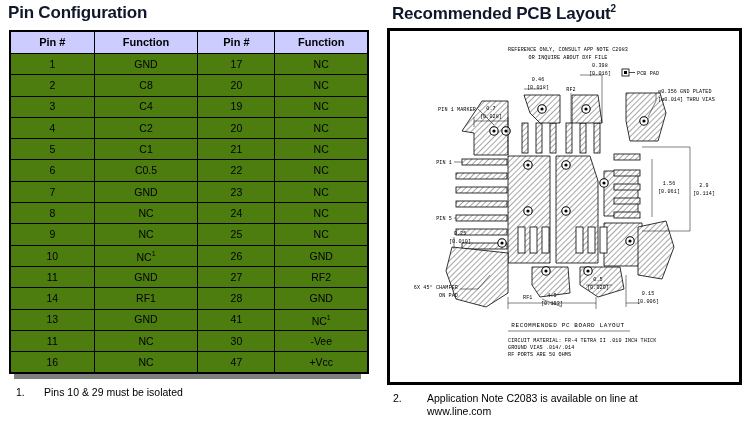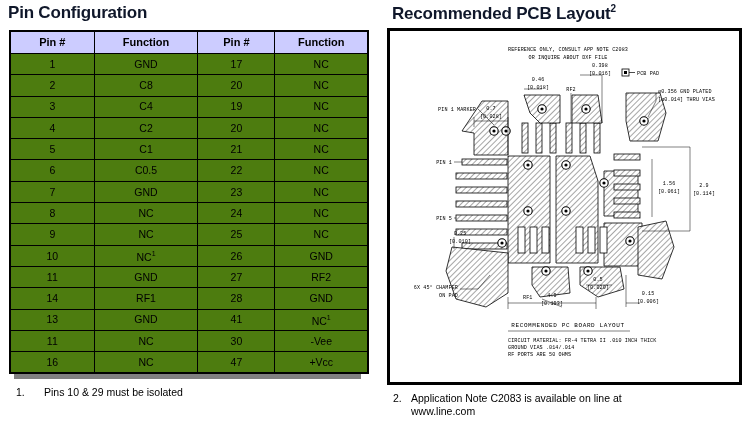--- a/index.html
+++ b/index.html
@@ -76,21 +76,21 @@
   .footnote{
     position:absolute;
     font-size:10.5px;
     color:#000000;
     line-height:1.25;
   }
   #footnote-1{left:16px;top:386px;width:330px;}
   #footnote-1 .num{display:inline-block;width:28px;}
   #footnote-2{left:393px;top:392px;width:320px;}
   #footnote-2 .num{position:absolute;left:0;top:0;}
-  #footnote-2 .body{display:block;margin-left:18px;}
+  #footnote-2 .body{display:block;margin-left:34px;}
 
   
   .draw-shadow{
     position:absolute;
     left:392px;top:33px;
     width:349px;height:351px;
     background:#808080;
     z-index:0;
   }
   .draw-panel{

